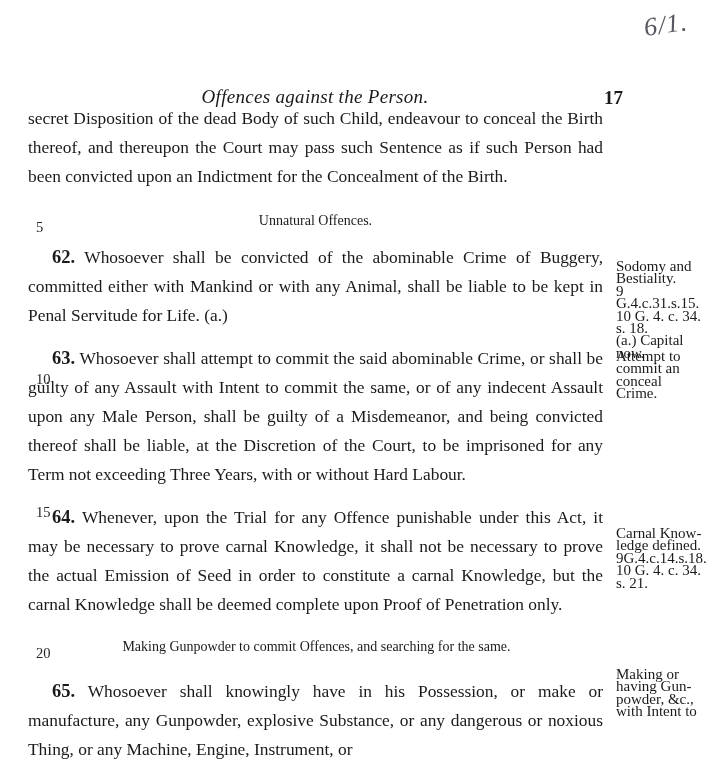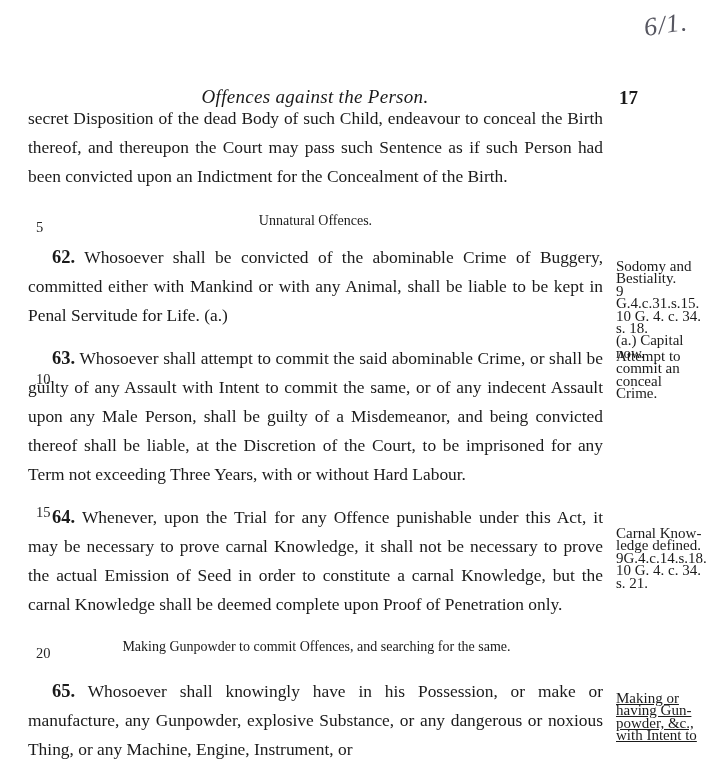--- a/index.html
+++ b/index.html
@@ -49,21 +49,21 @@
     position: absolute;
     left: 0;
     width: 630px;
     text-align: center;
     font-style: italic;
     font-size: 19px;
     letter-spacing: 0.3px;
   }
   .runhead-page {
     position: absolute;
-    left: 619px;
+    left: 604px;
     top: 1px;
     font-size: 19px;
     font-weight: bold;
   }
 
   
   .col {
     position: absolute;
     left: 28px;
     top: 104px;
@@ -188,20 +188,20 @@
   </div>
 
   <div class="marginal" style="top:527px;">
     <div>Carnal Know-
 ledge defined.
 9G.4.c.14.s.18.
 10 G. 4. c. 34.
 s. 21.</div>
   </div>
 
-  <div class="marginal" style="top:692px;text-decoration:underline;">
+  <div class="marginal" style="top:668px;">
     <div>Making or
 having Gun-
 powder, &amp;c.,
 with Intent to</div>
   </div>
 
 </div>
 
 </body></html>

